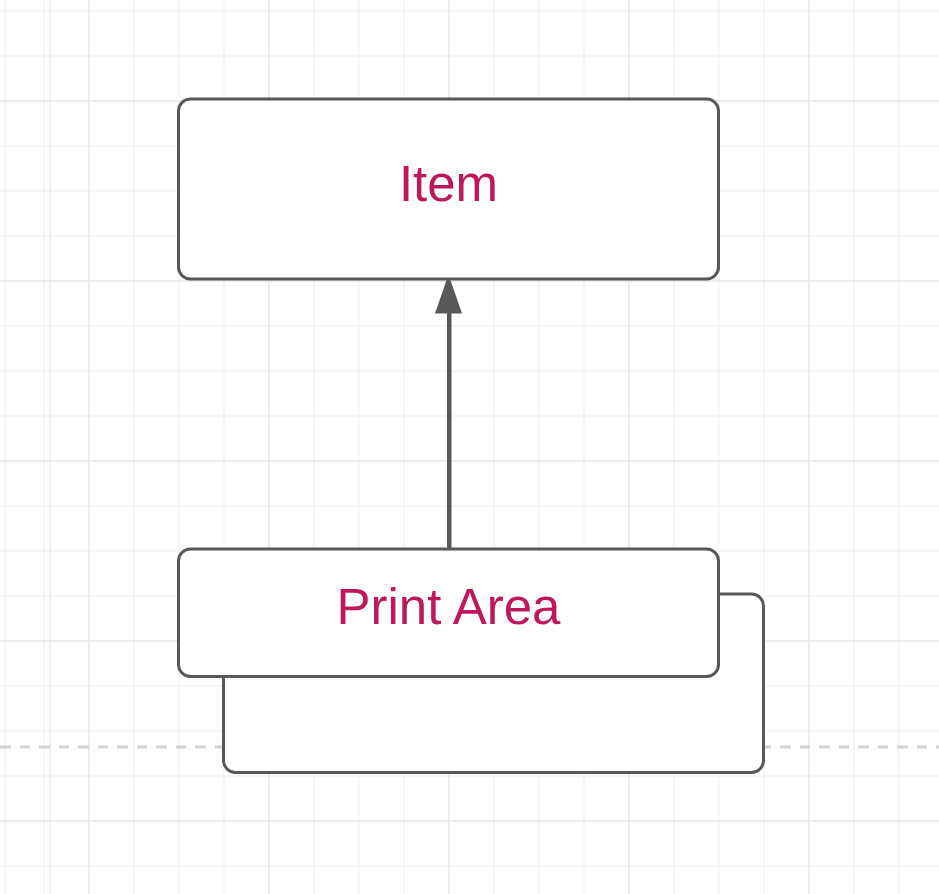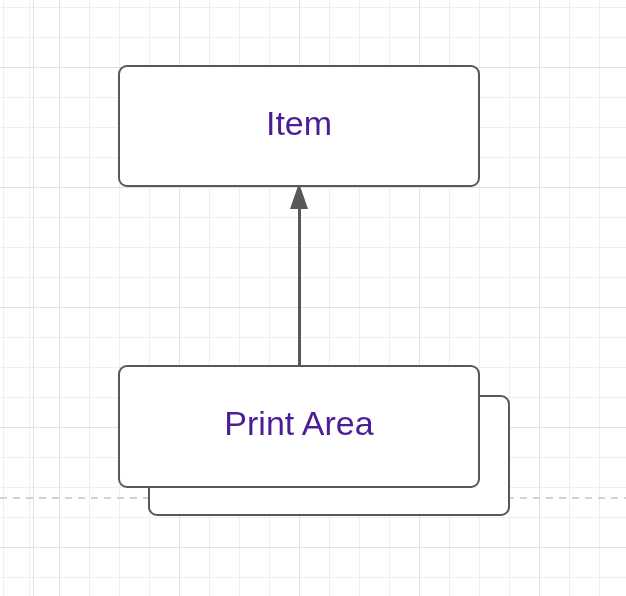--- a/index.html
+++ b/index.html
@@ -38,35 +38,35 @@
     position: absolute;
     box-sizing: border-box;
     background: #ffffff;
     border: 2.5px solid #585858;
     border-radius: 9px;
     display: flex;
     align-items: center;
     justify-content: center;
     padding-bottom: 6px;
     font-size: 34px;
-    color: #4c1d95;
+    color: #be185d;
     cursor: default;
   }
   .node-item {
     left: 118px;
     top: 65px;
     width: 362px;
     height: 122px;
     z-index: 3;
   }
   .node-print-area {
     left: 118px;
     top: 365px;
     width: 362px;
-    height: 123px;
+    height: 87px;
     z-index: 3;
   }
   .node-print-area-shadow {
     left: 148px;
     top: 395px;
     width: 362px;
     height: 121px;
     z-index: 2;
   }
   .node-label {

